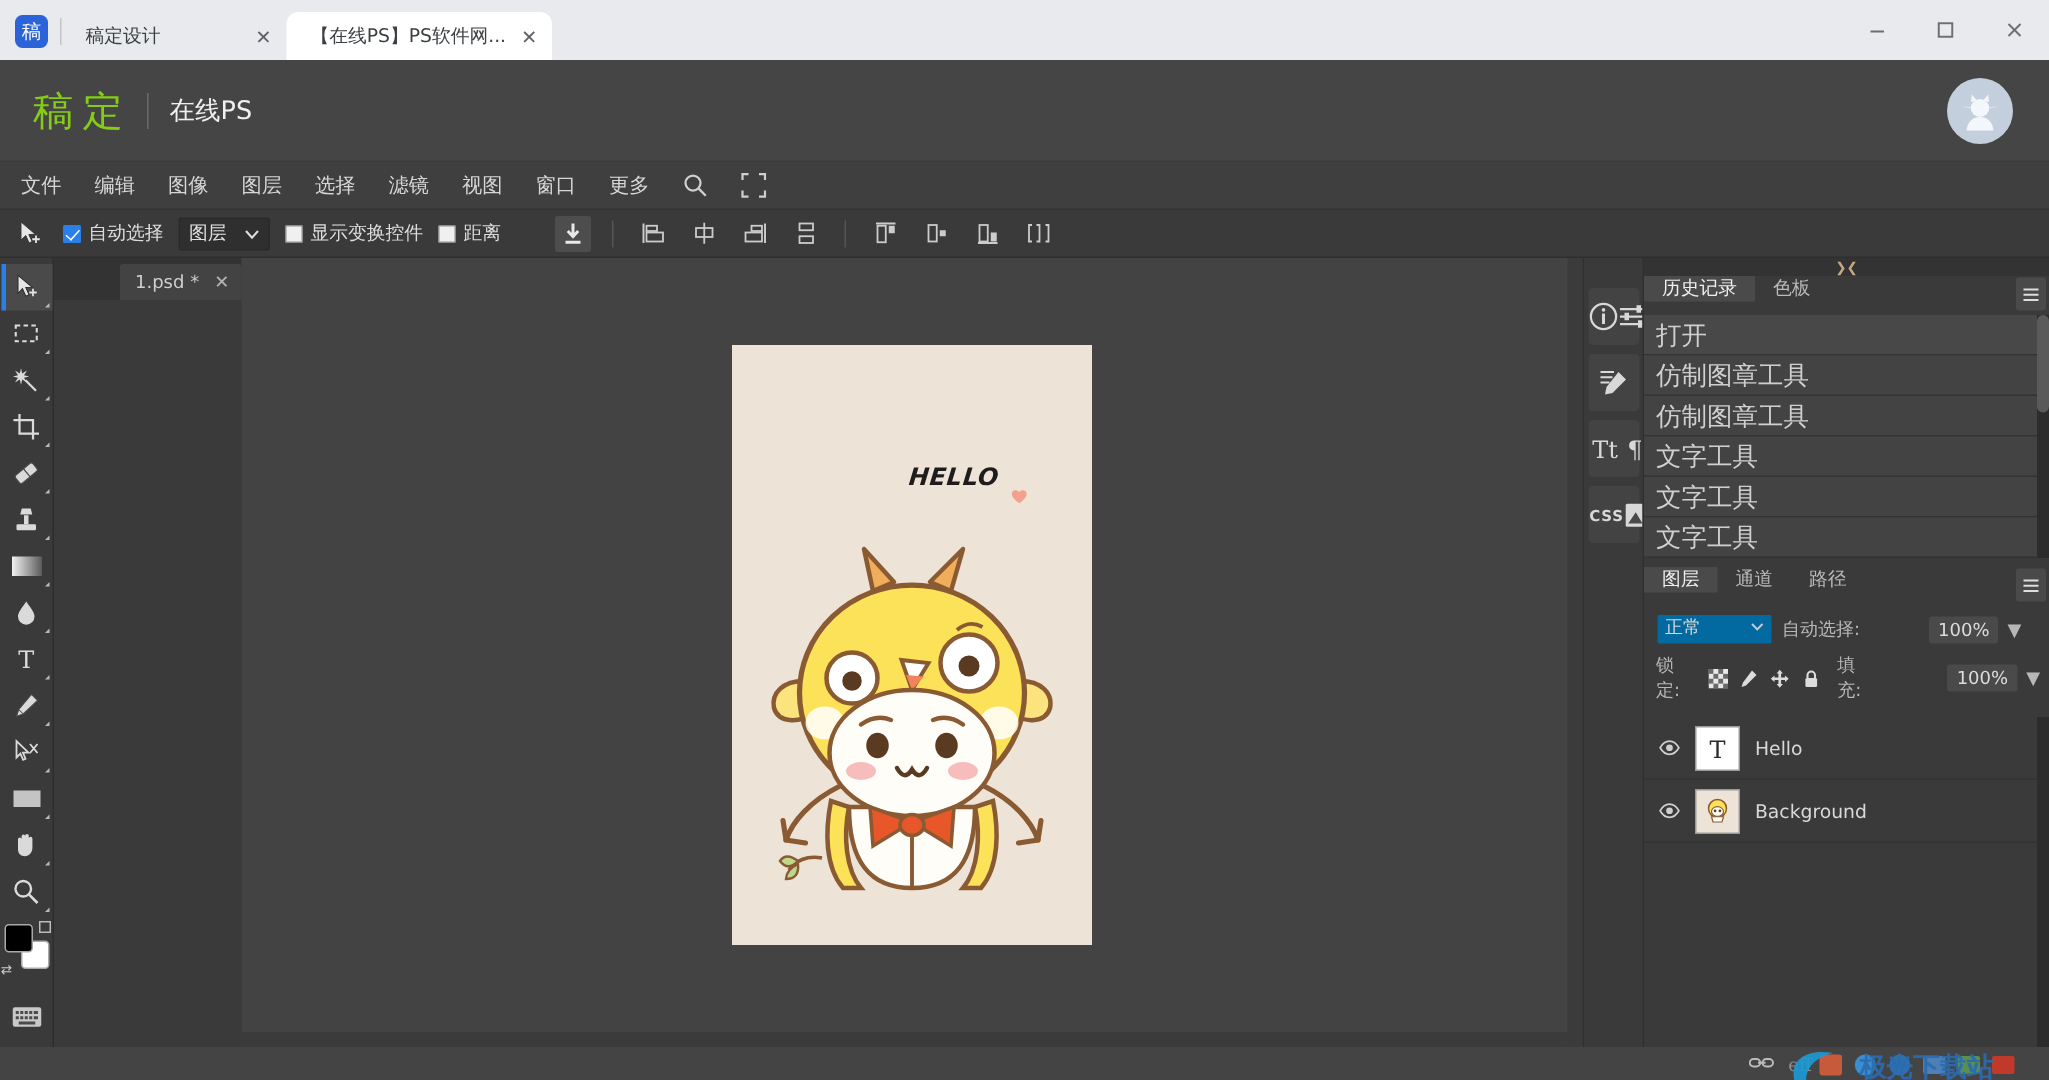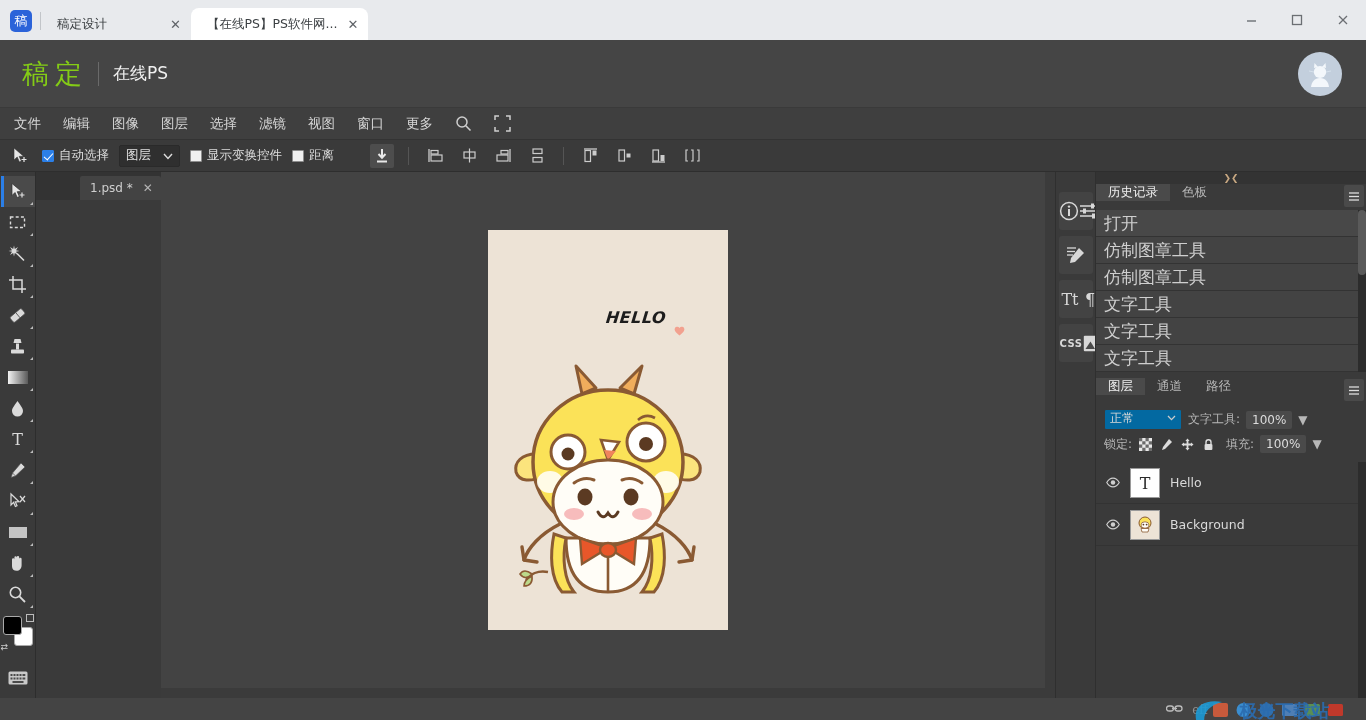--- a/index.html
+++ b/index.html
@@ -168,21 +168,21 @@
   }
   .hist-item.first{ background:#484848; }
   .hist-scroll{ position:absolute;right:0;top:0;bottom:0;width:8px;background:#2c2c2c;}
   .hist-scroll i{ position:absolute;left:0;right:0;top:0;height:40%;background:#5a5a5a;border-radius:4px;display:block;}
 
   .layers-ctl{ padding:5px 6px 4px 8px; }
   .lrow{ display:flex;align-items:center;gap:6px;margin-bottom:5px;font-size:12px;color:#b7b7b7;
          font-family:"DejaVu Sans",sans-serif;}
   .blend-sel{ width:78px;height:21px;background:#0369a1;border:1px solid #3a3a3a;border-radius:2px;
               display:flex;justify-content:space-between;padding:0 5px;color:#d8d8d8;font-size:12px;}
-  .numbox{ background:#4a4a4a;border-radius:2px;padding:2px 6px;color:#dcdcdc;font-size:12px;}
+  .numbox{ background:#4a4a4a;border-radius:2px;padding:2px 6px;color:#dcdcdc;font-size:12px;margin-left:40px;}
   .lockic{ width:15px;height:15px;display:flex;align-items:center;justify-content:center;color:#cfcfcf;}
   .layer-item{ height:42px;display:flex;align-items:center;gap:10px;padding:0 10px;
                border-bottom:1px solid #333;}
   .eye{ width:14px;height:14px;color:#cfcfcf;display:flex;align-items:center;justify-content:center;}
   .lthumb{ width:30px;height:30px;background:#fff;border:1px solid #9a9a9a;display:flex;
            align-items:center;justify-content:center;}
   .lname{ font-size:12.5px;color:#d9d9d9;font-family:"DejaVu Sans",sans-serif;}
   .layers-body{ flex:1; background:#3a3a3a; position:relative;}
   .layers-scroll{ position:absolute;right:0;top:0;bottom:0;width:8px;background:#2c2c2c;}
 
@@ -685,21 +685,21 @@
     <div class="layers-ctl">
       <div class="lrow">
         <div class="blend-sel">
           <span>正常</span>
           <span>
             <svg width="9" height="6" viewBox="0 0 9 6">
                 <path d="M1 1 L4.5 4.6 L8 1" fill="none" stroke="#ccc" stroke-width="1.3"></path>
               </svg>
           </span>
         </div>
-        <span>文字工具:</span>
+        <span>自动选择:</span>
         <span class="numbox">100%</span>
         <span>▼</span>
       </div>
       <div class="lrow">
         <span>锁定:</span>
         <span class="lockic">
           <svg width="13" height="13" viewBox="0 0 12 12">
               <rect width="12" height="12" fill="#e8e8e8"></rect>
               <g fill="#6a6a6a">
                 <rect x="0" y="0" width="3" height="3"></rect>

